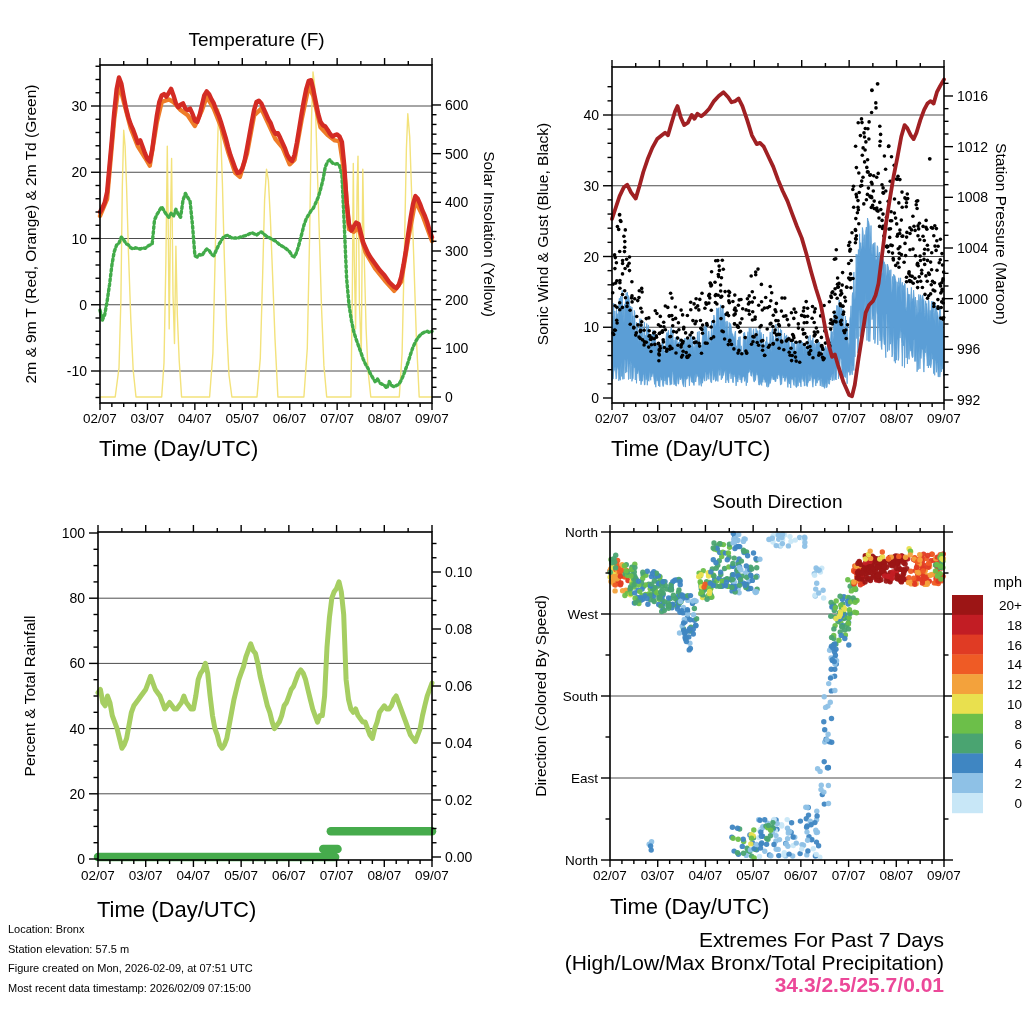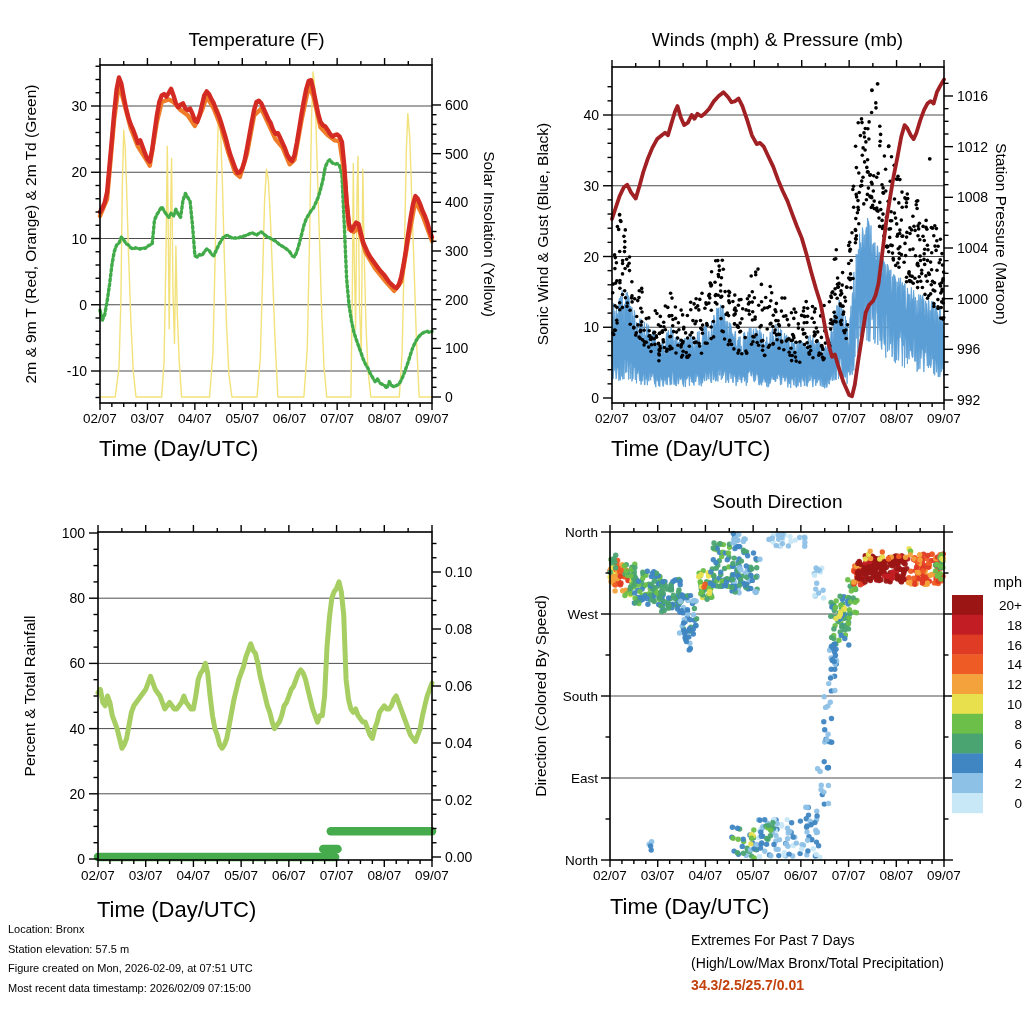--- a/index.html
+++ b/index.html
@@ -4,21 +4,21 @@
 <style>
   html,body{margin:0;padding:0;background:#fff;}
   .canvas{position:relative;width:1024px;height:1024px;background:#fff;overflow:hidden;
           font-family:"Liberation Sans",sans-serif;color:#000;}
   svg{position:absolute;display:block;}
   .title{position:absolute;text-align:center;font-size:19px;font-weight:400;white-space:nowrap;}
   .xlab{position:absolute;text-align:left;font-size:22px;white-space:nowrap;}
   .ylab{position:absolute;font-size:15.5px;white-space:nowrap;transform:translate(-50%,-50%) rotate(-90deg);}
   .ylabR{transform:translate(-50%,-50%) rotate(90deg);}
   .footer{position:absolute;left:8px;top:920px;font-size:11px;line-height:19.6px;}
-  .extremes{position:absolute;right:80px;top:929px;text-align:left;font-size:14px;line-height:22.5px;}
+  .extremes{position:absolute;right:80px;top:929px;text-align:right;font-size:21px;line-height:22.5px;}
   .extremes .val{font-weight:bold;}
 </style>
 </head>
 <body>
 
 <div class="canvas">
   <svg id="c1" style="left:0;top:0" width="512" height="475" viewBox="0 0 512 475">
       <line x1="100" y1="371" x2="432" y2="371" stroke="#4d4d4d" stroke-width="1"></line>
       <line x1="100" y1="304.75" x2="432" y2="304.75" stroke="#4d4d4d" stroke-width="1"></line>
       <line x1="100" y1="238.5" x2="432" y2="238.5" stroke="#4d4d4d" stroke-width="1"></line>
@@ -2376,21 +2376,20 @@
       <text x="510" y="209.1" text-anchor="end" font-size="13.5" fill="#000" font-family="&quot;Liberation Sans&quot;, sans-serif">12</text>
       <text x="510" y="228.9" text-anchor="end" font-size="13.5" fill="#000" font-family="&quot;Liberation Sans&quot;, sans-serif">10</text>
       <text x="510" y="248.70000000000002" text-anchor="end" font-size="13.5" fill="#000" font-family="&quot;Liberation Sans&quot;, sans-serif">8</text>
       <text x="510" y="268.5" text-anchor="end" font-size="13.5" fill="#000" font-family="&quot;Liberation Sans&quot;, sans-serif">6</text>
       <text x="510" y="288.29999999999995" text-anchor="end" font-size="13.5" fill="#000" font-family="&quot;Liberation Sans&quot;, sans-serif">4</text>
       <text x="510" y="308.1" text-anchor="end" font-size="13.5" fill="#000" font-family="&quot;Liberation Sans&quot;, sans-serif">2</text>
       <text x="510" y="327.9" text-anchor="end" font-size="13.5" fill="#000" font-family="&quot;Liberation Sans&quot;, sans-serif">0</text>
     </svg>
 
   <div class="title" style="left:90px;top:29px;width:333px">Temperature (F)</div>
-  <div class="title" style="left:611px;top:29px;width:333px">Winds (mph) &amp; Pressure (mb)</div>
   <div class="title" style="left:610px;top:491px;width:335px">South Direction</div>
 
   <div class="xlab" style="left:99px;top:436px;width:333px">Time (Day/UTC)</div>
   <div class="xlab" style="left:611px;top:436px;width:333px">Time (Day/UTC)</div>
   <div class="xlab" style="left:97px;top:897px;width:335px">Time (Day/UTC)</div>
   <div class="xlab" style="left:610px;top:894px;width:335px">Time (Day/UTC)</div>
 
   <div class="ylab" style="left:31px;top:234px">2m &amp; 9m T (Red, Orange) &amp; 2m Td (Green)</div>
   <div class="ylab ylabR" style="left:489px;top:234px">Solar Insolation (Yellow)</div>
   <div class="ylab" style="left:543px;top:234px">Sonic Wind &amp; Gust (Blue, Black)</div>
@@ -2401,15 +2400,15 @@
   <div class="footer">
     <div>Location: Bronx</div>
     <div>Station elevation: 57.5 m</div>
     <div>Figure created on Mon, 2026-02-09, at 07:51 UTC</div>
     <div>Most recent data timestamp: 2026/02/09 07:15:00</div>
   </div>
 
   <div class="extremes">
     <div>Extremes For Past 7 Days</div>
     <div>(High/Low/Max Bronx/Total Precipitation)</div>
-    <div class="val" id="extVal" style="color: #c2410c;">34.3/2.5/25.7/0.01</div>
+    <div class="val" id="extVal" style="color: #ec4899;">34.3/2.5/25.7/0.01</div>
   </div>
 </div>
 
 </body></html>

